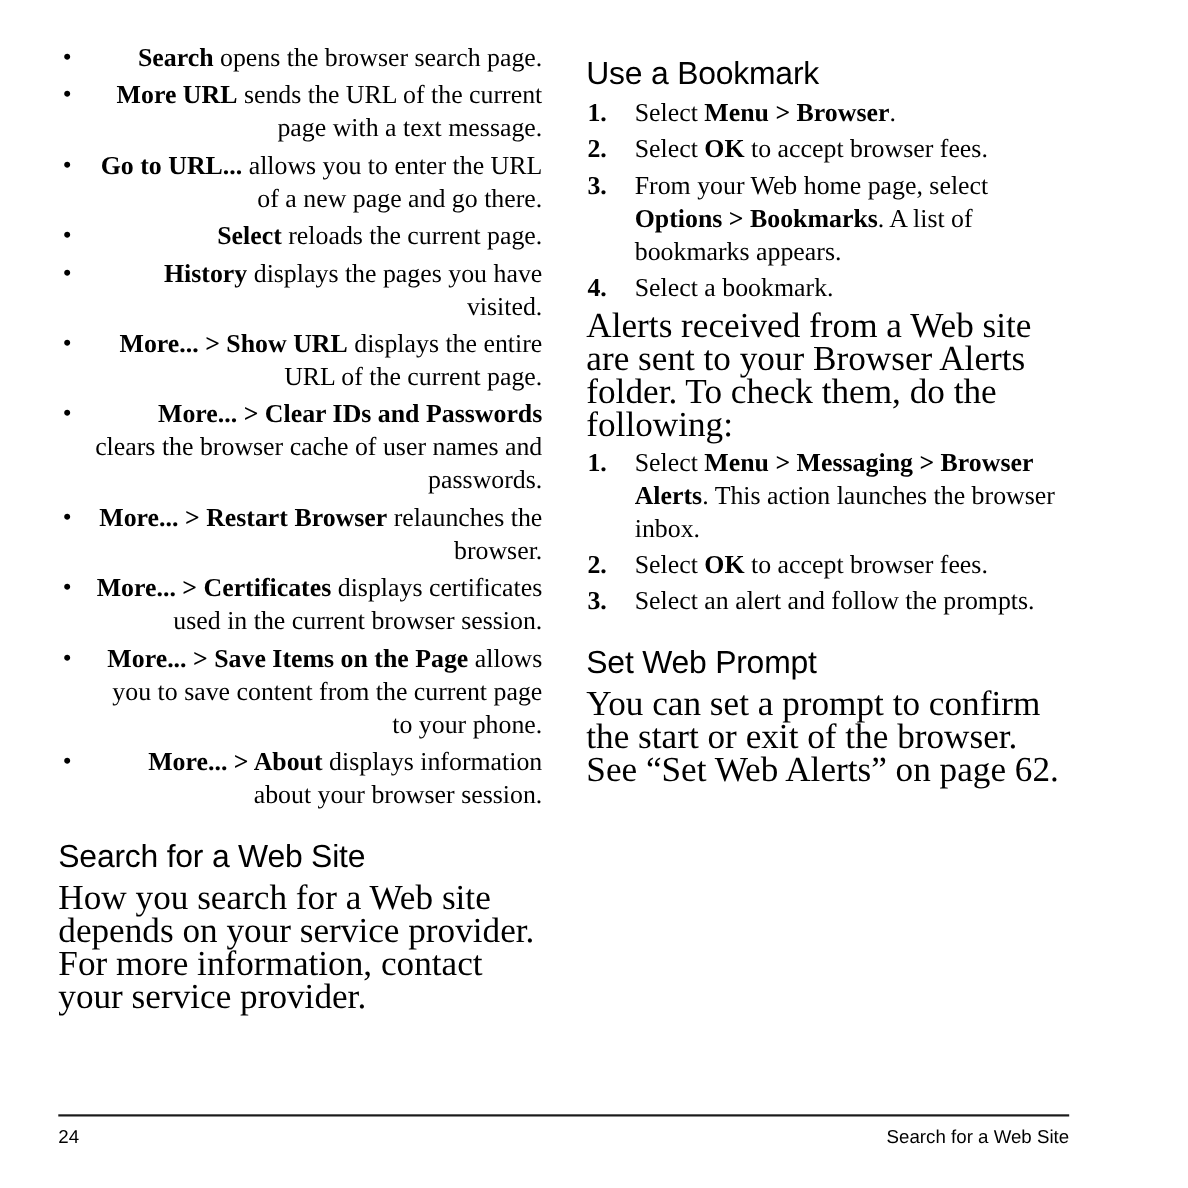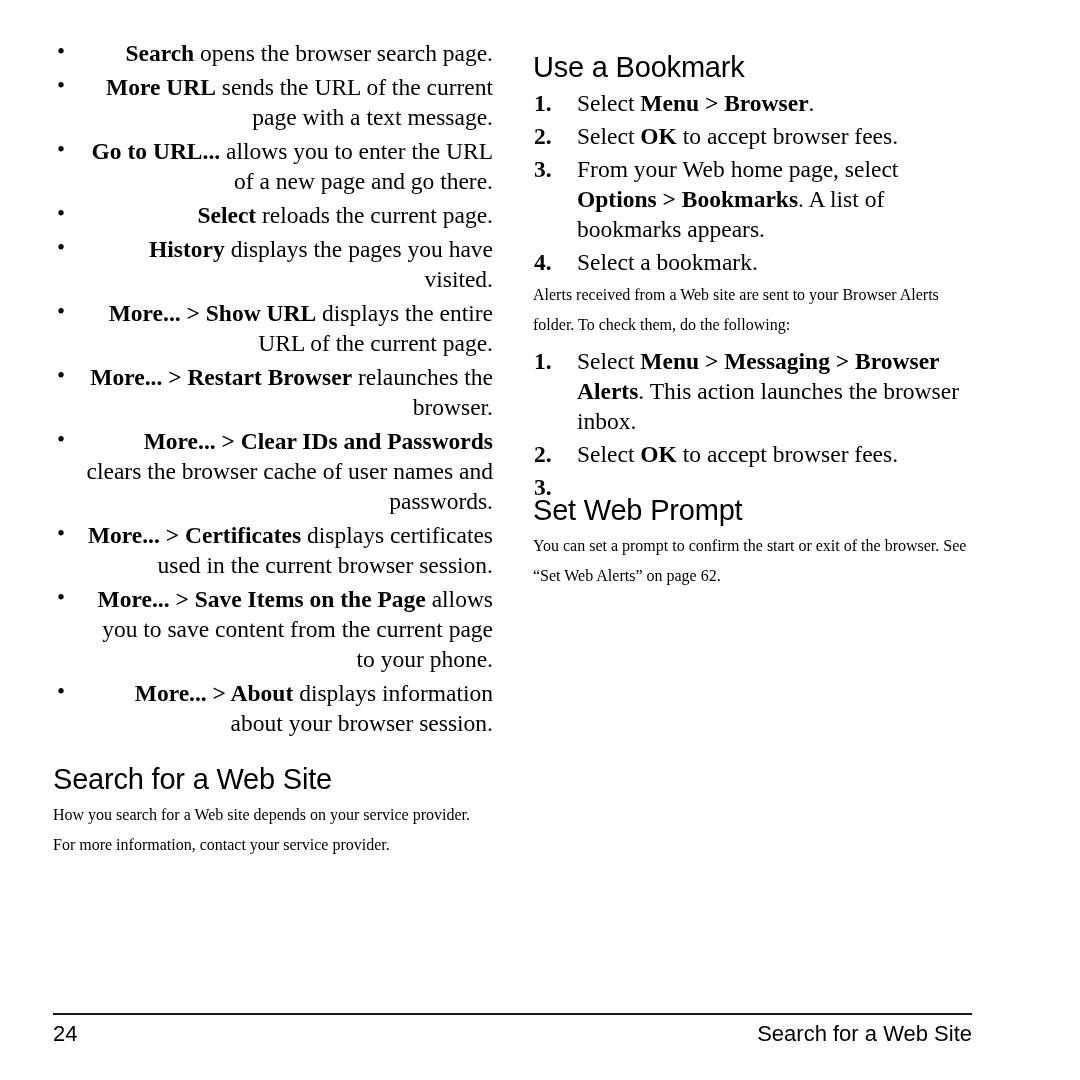--- a/index.html
+++ b/index.html
@@ -39,21 +39,21 @@
     font-weight: 400;
     line-height: 34px;
     letter-spacing: -0.2px;
     margin: 12px 0 4px 0;
     white-space: nowrap;
   }
   .heading.spaced { margin-top: 24px; }
 
   
   p.body {
-    font-size: 16px;
+    font-size: 32px;
     line-height: 30px;
     margin: 0 0 0 0;
     text-align: left;
   }
 
   
   ul.bullets {
     list-style: none;
     margin: 0;
     padding: 0;
@@ -108,21 +108,21 @@
     width: 919px;
     height: 2px;
     background: #1a1a1a;
   }
   .footer {
     position: absolute;
     left: 53px;
     top: 1021px;
     width: 919px;
     font-family: "Liberation Sans", "DejaVu Sans", sans-serif;
-    font-size: 22px;
+    font-size: 17px;
     line-height: 26px;
     display: flex;
     justify-content: space-between;
     align-items: baseline;
   }
   .footer .pageno { text-align: left; }
   .footer .running { text-align: right; }
 </style>
 </head>
 <body>
@@ -131,22 +131,22 @@
 
   <div class="col col-left">
 
     <ul class="bullets">
       <li><b class="b">Search</b><span> opens the browser search page.</span></li>
       <li><b class="b">More URL</b><span> sends the URL of the current page with a text message.</span></li>
       <li><b class="b">Go to URL...</b><span> allows you to enter the URL of a new page and go there.</span></li>
       <li><b class="b">Select</b><span> reloads the current page.</span></li>
       <li><b class="b">History</b><span> displays the pages you have visited.</span></li>
       <li><b class="b">More... &gt; Show URL</b><span> displays the entire URL of the current page.</span></li>
+      <li><b class="b">More... &gt; Clear IDs and Passwords</b><span> clears the browser cache of user names and passwords.</span></li>
       <li><b class="b">More... &gt; Restart Browser</b><span> relaunches the browser.</span></li>
-      <li><b class="b">More... &gt; Clear IDs and Passwords</b><span> clears the browser cache of user names and passwords.</span></li>
       <li><b class="b">More... &gt; Certificates</b><span> displays certificates used in the current browser session.</span></li>
       <li><b class="b">More... &gt; Save Items on the Page</b><span> allows you to save content from the current page to your phone.</span></li>
       <li><b class="b">More... &gt; About</b><span> displays information about your browser session.</span></li>
     </ul>
 
     <h2 class="heading spaced">Search for a Web Site</h2>
     <p class="body">How you search for a Web site depends on your service provider. For more information, contact your service provider.</p>
 
   </div>
 
@@ -157,21 +157,21 @@
       <li><span class="num">1.</span><span>Select </span><b class="b">Menu  &gt; Browser</b><span>.</span></li>
       <li><span class="num">2.</span><span>Select </span><b class="b">OK</b><span> to accept browser fees.</span></li>
       <li><span class="num">3.</span><span>From your Web home page, select </span><b class="b">Options &gt; Bookmarks</b><span>. A list of bookmarks appears.</span></li>
       <li><span class="num">4.</span><span>Select a bookmark.</span><b class="b"></b><span></span></li>
     </ol>
 
     <p class="body">Alerts received from a Web site are sent to your Browser Alerts folder. To check them, do the following:</p>
     <ol class="steps" style="margin-top:6px;">
       <li><span class="num">1.</span><span>Select </span><b class="b">Menu  &gt; Messaging &gt; Browser Alerts</b><span>. This action launches the browser inbox.</span></li>
       <li><span class="num">2.</span><span>Select </span><b class="b">OK</b><span> to accept browser fees.</span></li>
-      <li><span class="num">3.</span><b class="b"></b><span></span></li>
+      <li><span class="num">3.</span><span>Select an alert and follow the prompts.</span><b class="b"></b><span></span></li>
     </ol>
 
     <h2 class="heading spaced">Set Web Prompt</h2>
     <p class="body">You can set a prompt to confirm the start or exit of the browser. See “Set Web Alerts” on page 62.</p>
 
   </div>
 
   <div class="footer-rule"></div>
   <div class="footer">
     <span class="pageno">24</span>

